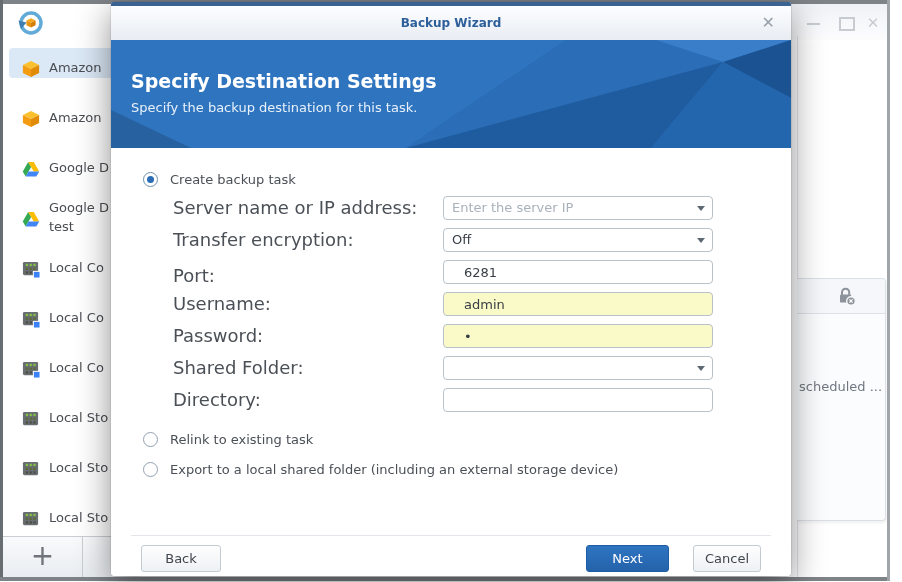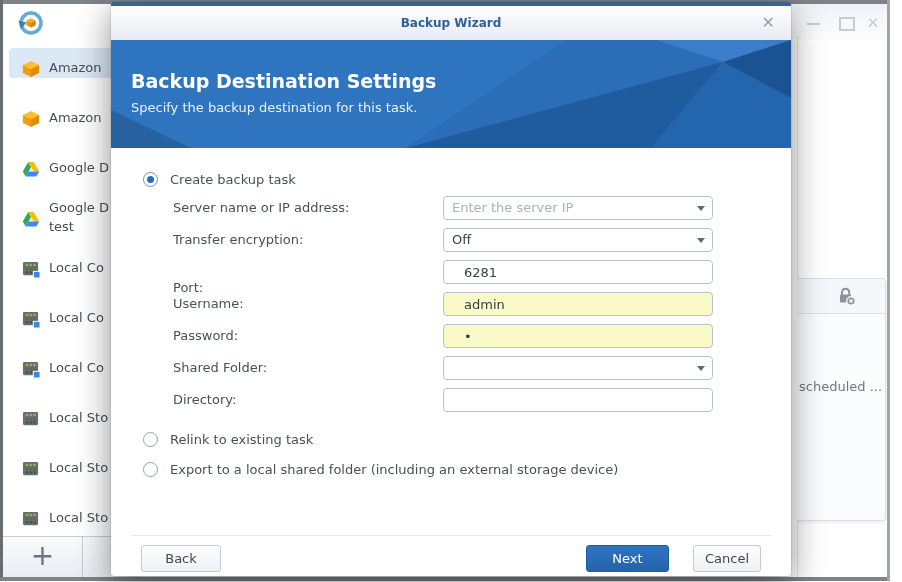--- a/index.html
+++ b/index.html
@@ -58,21 +58,21 @@
   .banner-title{position:absolute;left:20px;top:30px;font-size:19px;font-weight:bold;color:#ffffff;}
   .banner-sub{position:absolute;left:20px;top:60px;font-size:13px;color:#e9f1fa;}
   .dlg-body{position:absolute;left:0;top:146px;width:680px;height:387px;background:#fff;}
 
   .opt-row{position:absolute;left:32px;display:flex;align-items:center;gap:12px;height:18px;cursor:pointer;}
   .radio{width:15px;height:15px;border:1px solid #93a2b0;border-radius:50%;background:#fff;position:relative;flex:none;}
   .radio.checked{border-color:#7090aa;}
   .radio.checked::after{content:"";position:absolute;left:3px;top:3px;width:7px;height:7px;border-radius:50%;background:#2a6cb5;}
   .opt-label{font-size:13px;color:#4b5057;white-space:nowrap;}
 
-  .field-label{position:absolute;left:62px;font-size:13px;color:#4b5057;line-height:24px;white-space:nowrap;text-align:right;}
+  .field-label{position:absolute;left:62px;font-size:18px;color:#4b5057;line-height:24px;white-space:nowrap;text-align:right;}
   .control{position:absolute;left:332px;width:270px;height:24px;border:1px solid #b9c2cb;border-radius:4px;
            background:#fff;font-size:13px;color:#383e45;font-family:inherit;}
   .combo{cursor:pointer;}
   .combo .val{display:block;padding-left:8px;line-height:22px;overflow:hidden;white-space:nowrap;}
   .combo .arrow{position:absolute;right:7px;top:9px;width:0;height:0;
                 border-left:4px solid transparent;border-right:4px solid transparent;border-top:5px solid #5d6873;}
   .placeholder{color:#a9b1ba;}
   input.control{padding:0 20px;outline:none;}
   .hl{background:#fafac8;}
 
@@ -288,21 +288,21 @@
       <svg width="680" height="108" viewBox="0 0 680 108">
         <rect x="0" y="0" width="680" height="108" fill="#2a6cb5"></rect>
         <polygon points="0,0 455,0 295,108 0,108" fill="#2f74bf"></polygon>
         <polygon points="0,70 80,108 0,108" fill="#27619f"></polygon>
         <polygon points="455,0 545,0 612,22 295,108" fill="#2b6db6"></polygon>
         <polygon points="295,108 612,22 540,108" fill="#1f5c9f"></polygon>
         <polygon points="545,0 680,0 612,22" fill="#3a7ec9"></polygon>
         <polygon points="612,22 680,0 680,58" fill="#1b5392"></polygon>
         <polygon points="612,22 680,58 680,108 540,108" fill="#2466ad"></polygon>
       </svg>
-      <div class="banner-title">Backup Destination Settings</div>
+      <div class="banner-title">Specify Destination Settings</div>
       <div class="banner-sub">Specify the backup destination for this task.</div>
     </div>
 
     <div class="dlg-body">
 
       <div class="opt-row" style="top:22px">
         <span class="radio checked"></span>
         <span class="opt-label">Create backup task</span>
       </div>
 
@@ -316,21 +316,21 @@
 
       <div>
         <span class="field-label" style="top:80px">Transfer encryption:</span>
         <div class="control combo" style="top:80px">
           <span class="val">Off</span>
           <span class="arrow"></span>
         </div>
       </div>
 
       <div>
-        <span class="field-label" style="top:128px">Port:</span>
+        <span class="field-label" style="top:116px">Port:</span>
         <input class="control" style="top: 112px;" value="6281">
       </div>
 
       <div>
         <span class="field-label" style="top:144px">Username:</span>
         <input class="control hl" style="top: 144px;" value="admin">
       </div>
 
       <div>
         <span class="field-label" style="top:176px">Password:</span>

